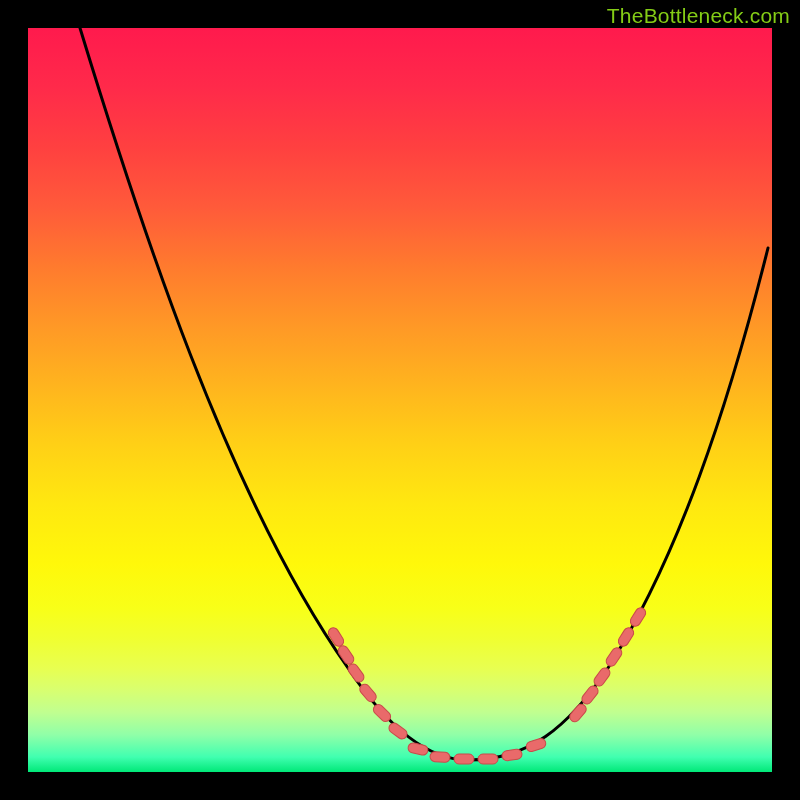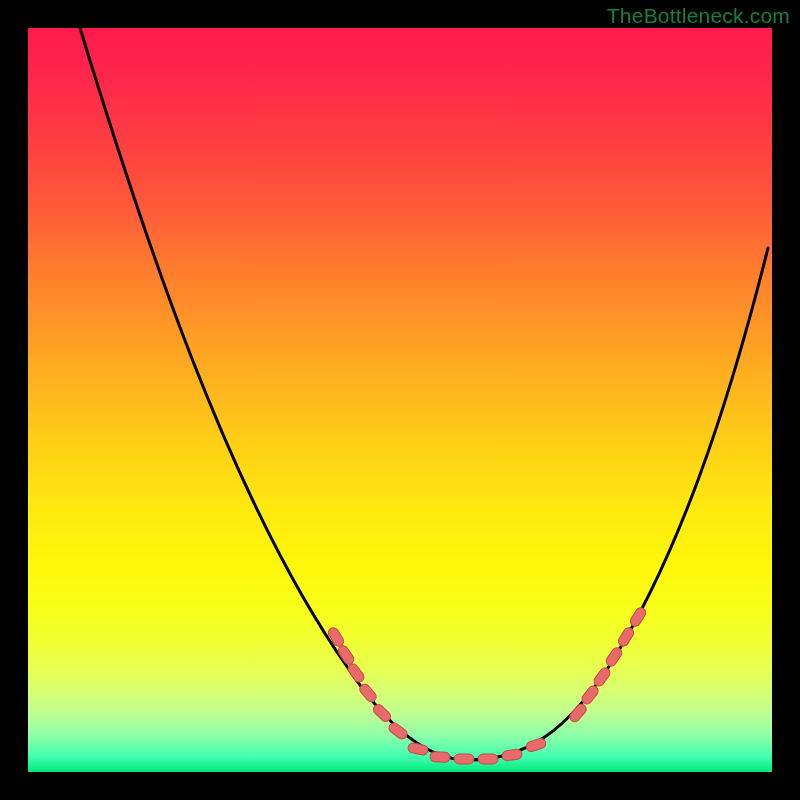--- a/index.html
+++ b/index.html
@@ -30,21 +30,21 @@
       #90ffa8 95%,
       #40ffb0 98%,
       #00e878 100%);
   }
   .watermark {
     position: absolute;
     top: 4px;
     right: 10px;
     font-family: Arial, Helvetica, sans-serif;
     font-size: 21px;
-    color: #15803d;
+    color: #84cc16;
     letter-spacing: 0.2px;
   }
   svg.curves {
     position: absolute;
     left: 28px;
     top: 28px;
     width: 744px;
     height: 744px;
   }
 </style>

